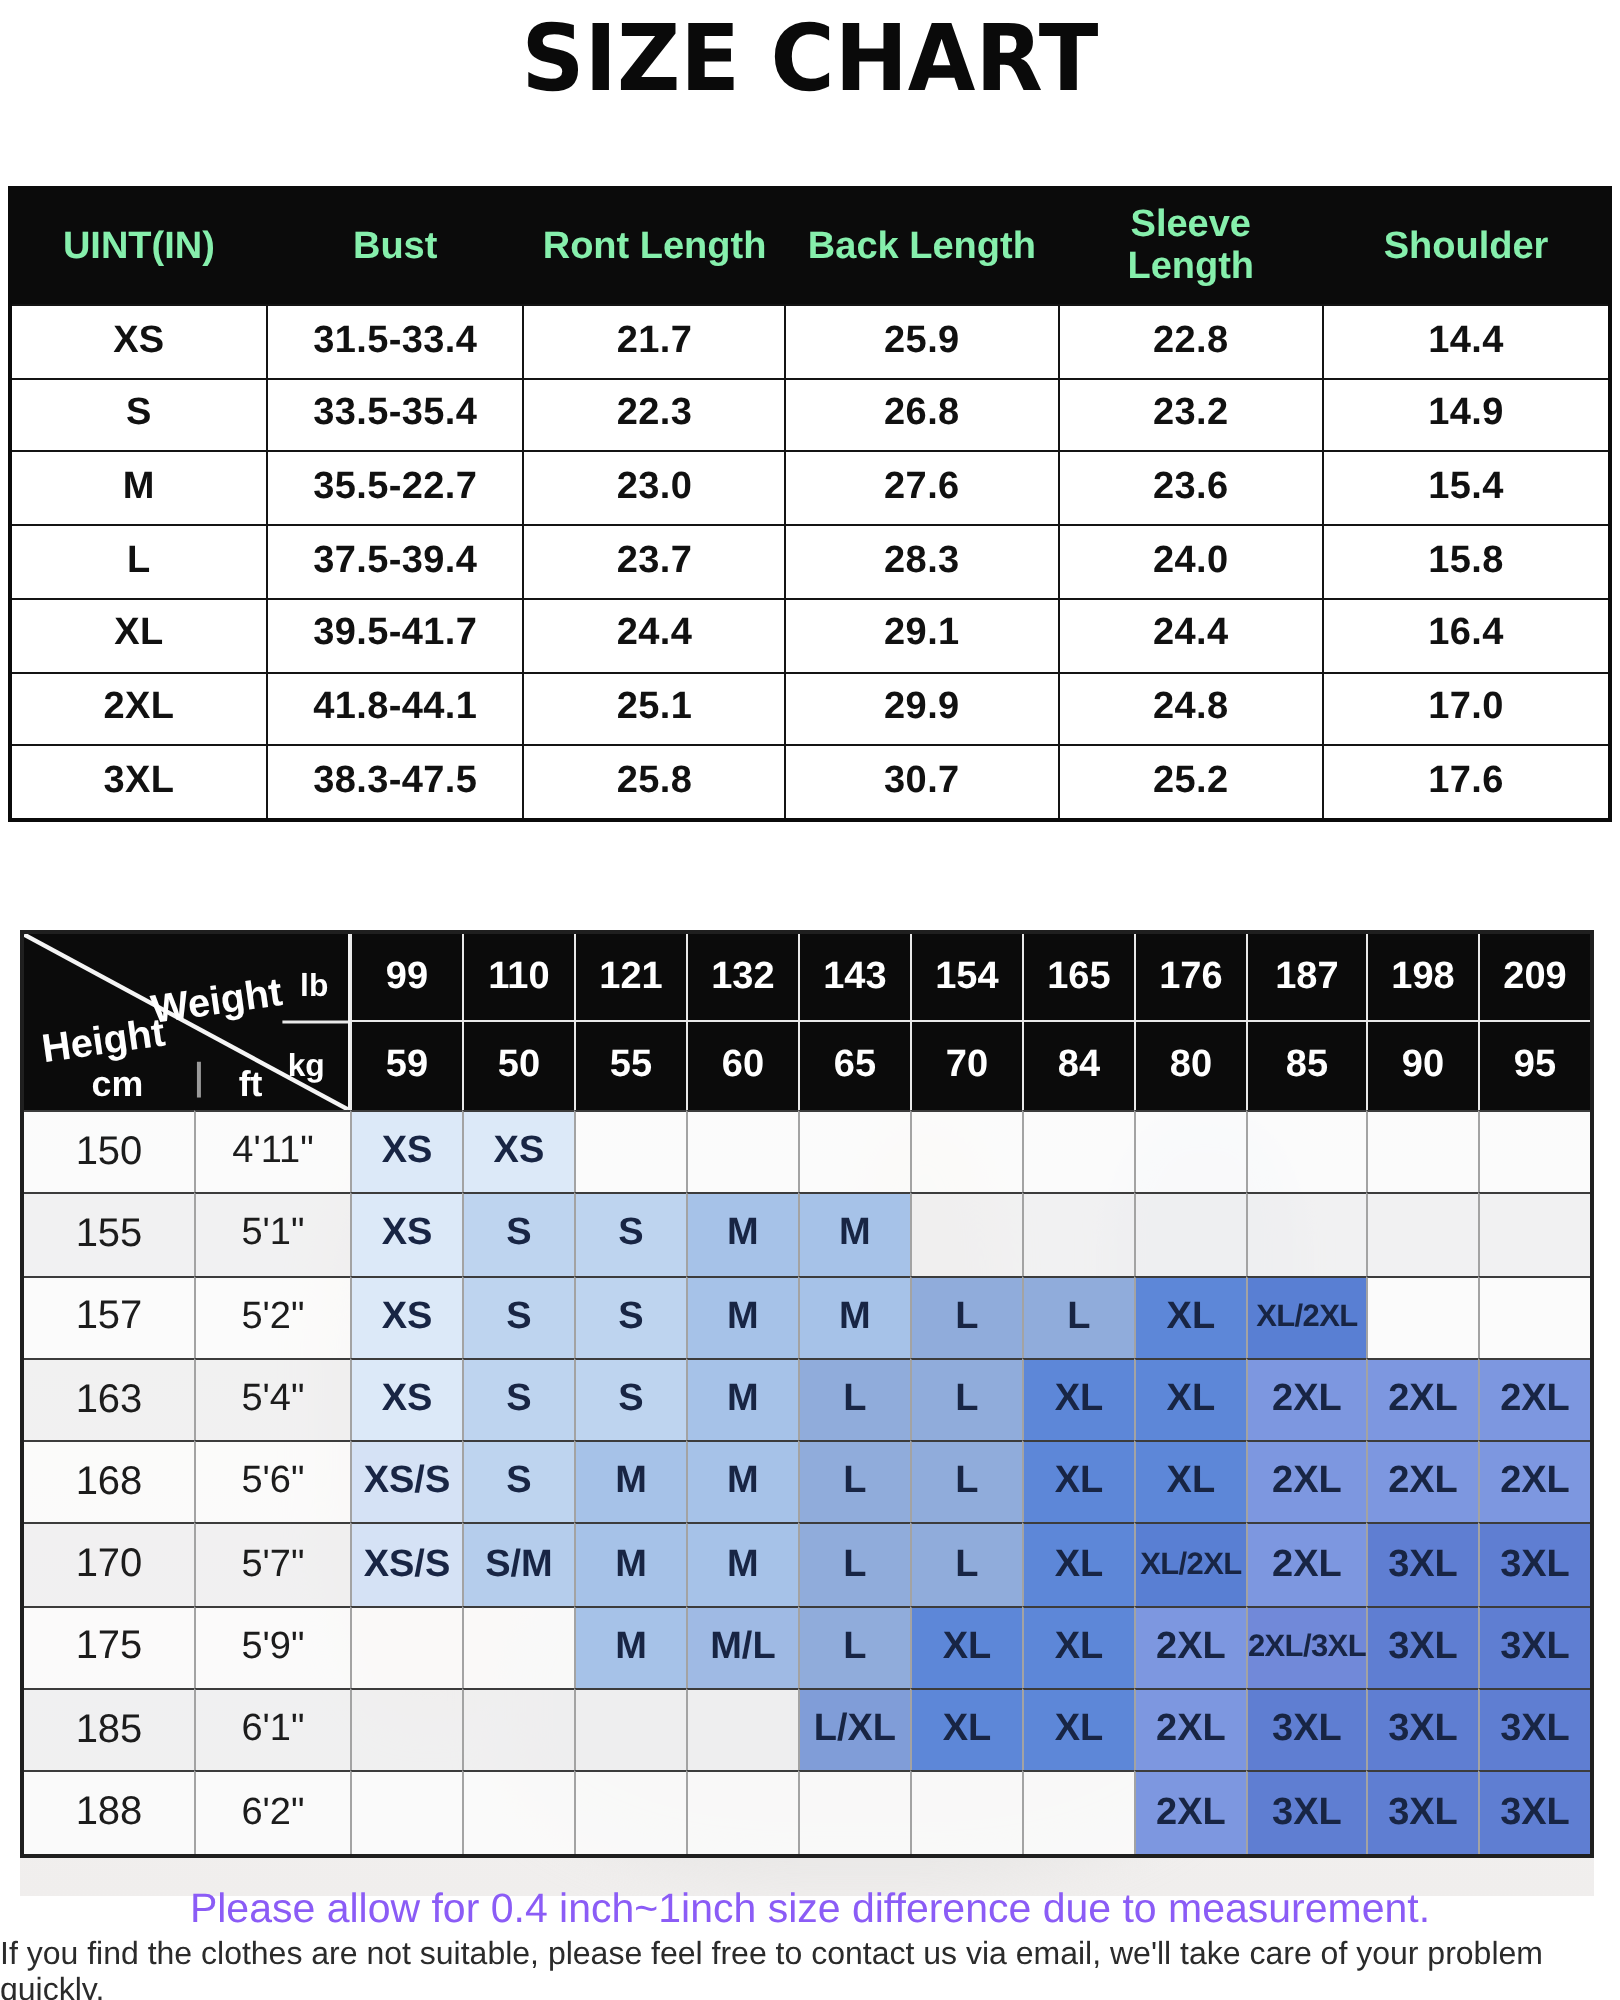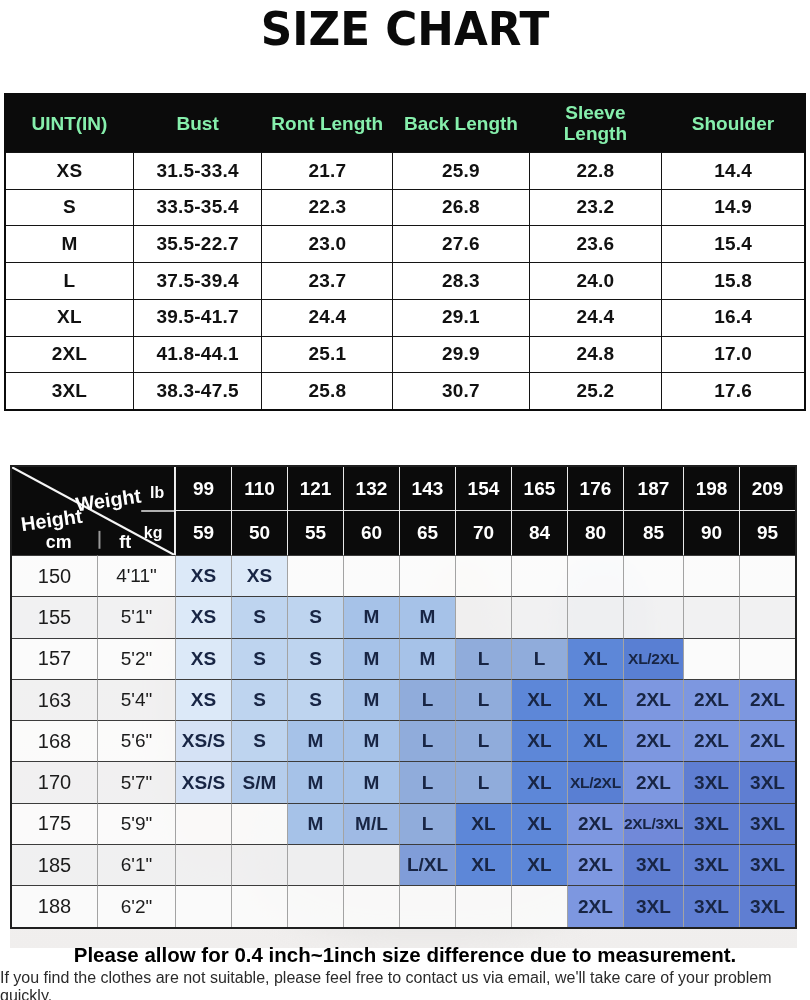--- a/index.html
+++ b/index.html
@@ -50,21 +50,21 @@
         font-size:19px;font-weight:600;color:#182544;}
   .fc-c.col0{border-left:none;font-weight:500;color:#1c1c1c;font-size:20px;}
   .fc-c.col1{font-weight:500;color:#1c1c1c;font-size:19px;}
   .fc-c.sm{font-size:15.5px;letter-spacing:-.3px;}
   .rowA{background:rgba(253,253,253,.8);text-align:center;}
   .rowB{background:rgba(240,240,241,.78);}
 
   
   .footer{position:absolute;left:0;top:948px;width:100%;background:#fff;height:52px;
           display:flex;flex-direction:column;align-items:center;justify-content:center;gap:2px;}
-  .f1{font-size:20.5px;font-weight:700;color:#000000;}
+  .f1{font-size:20.5px;font-weight:400;color:#8b5cf6;}
   .f2{font-size:16px;font-weight:500;color:#2b2b2b;}
 </style>
 </head>
 <body>
 
 <div class="page">
 
   <div class="title">SIZE CHART</div>
 
   <div class="size-table">

